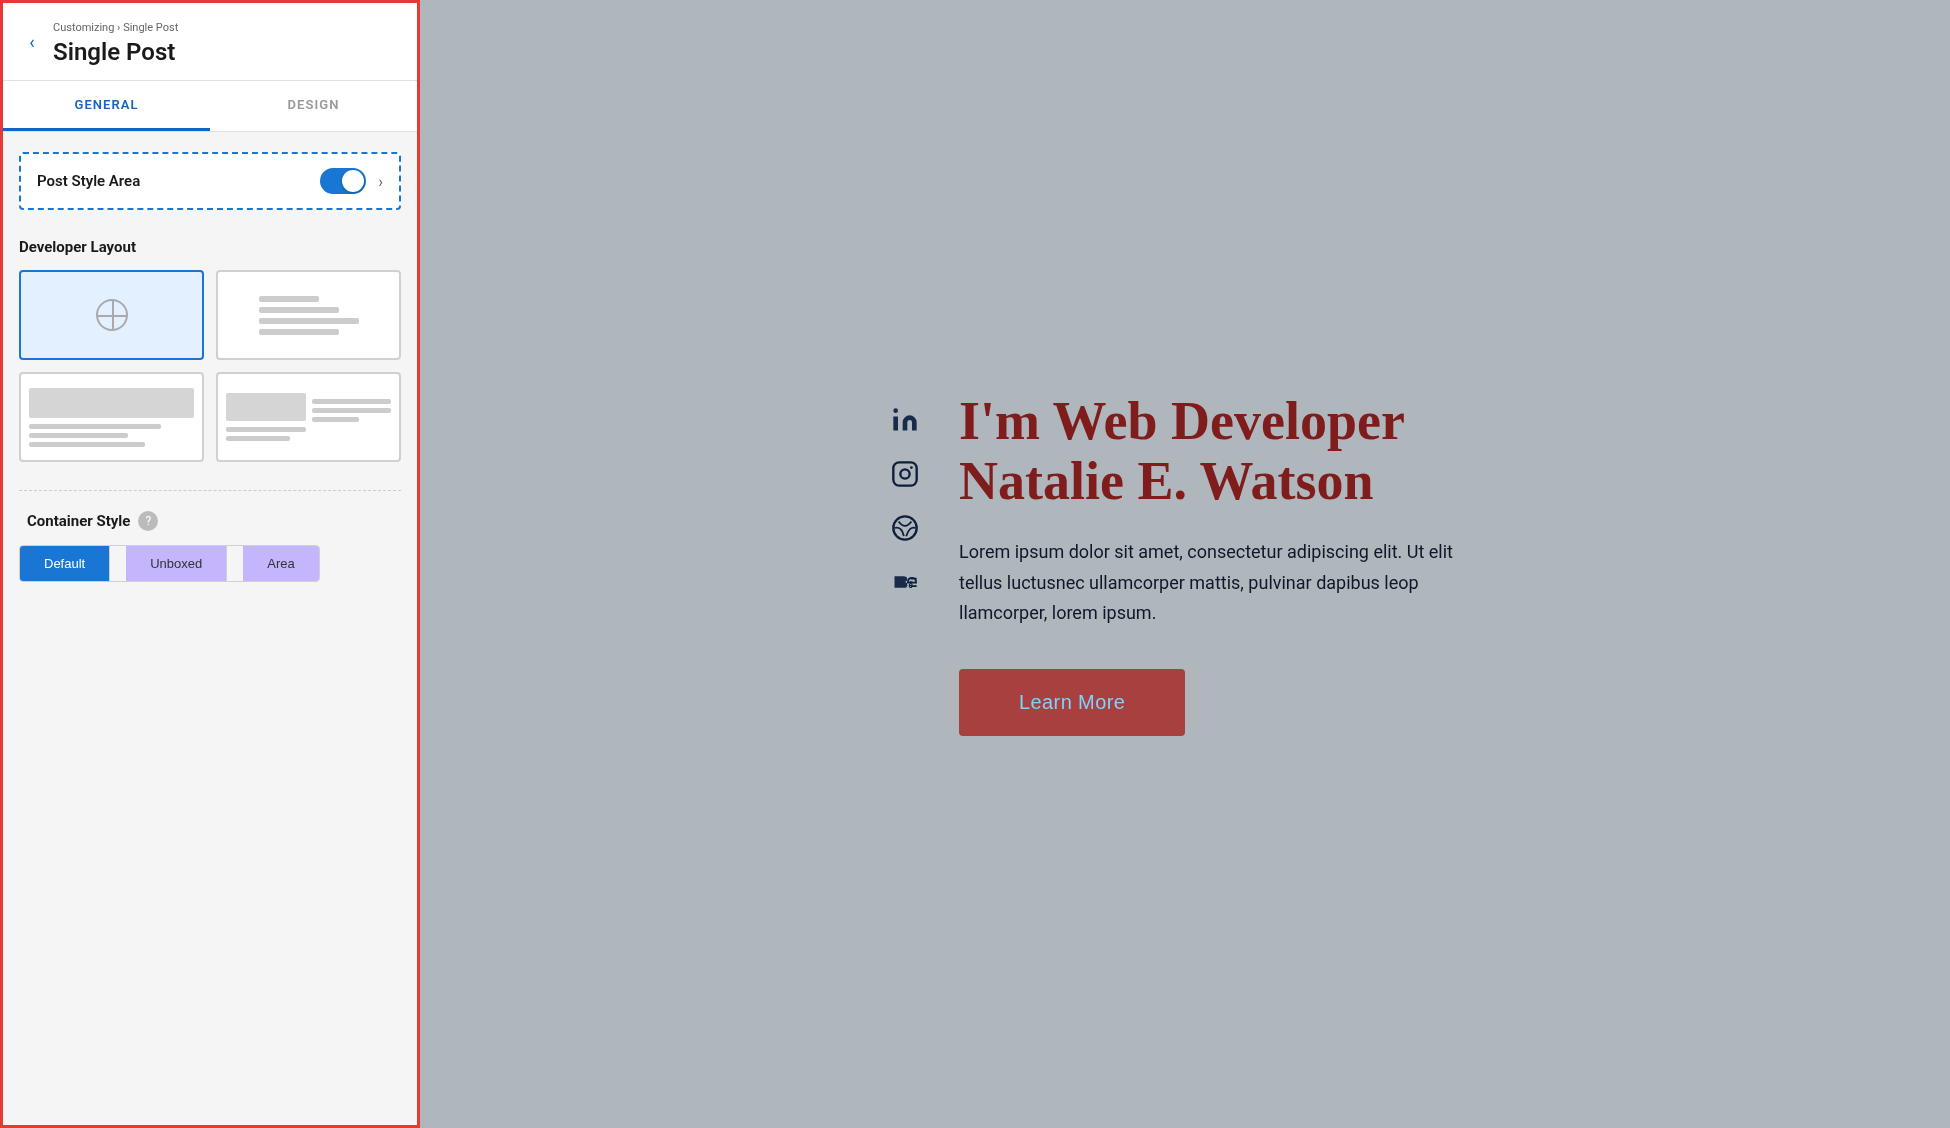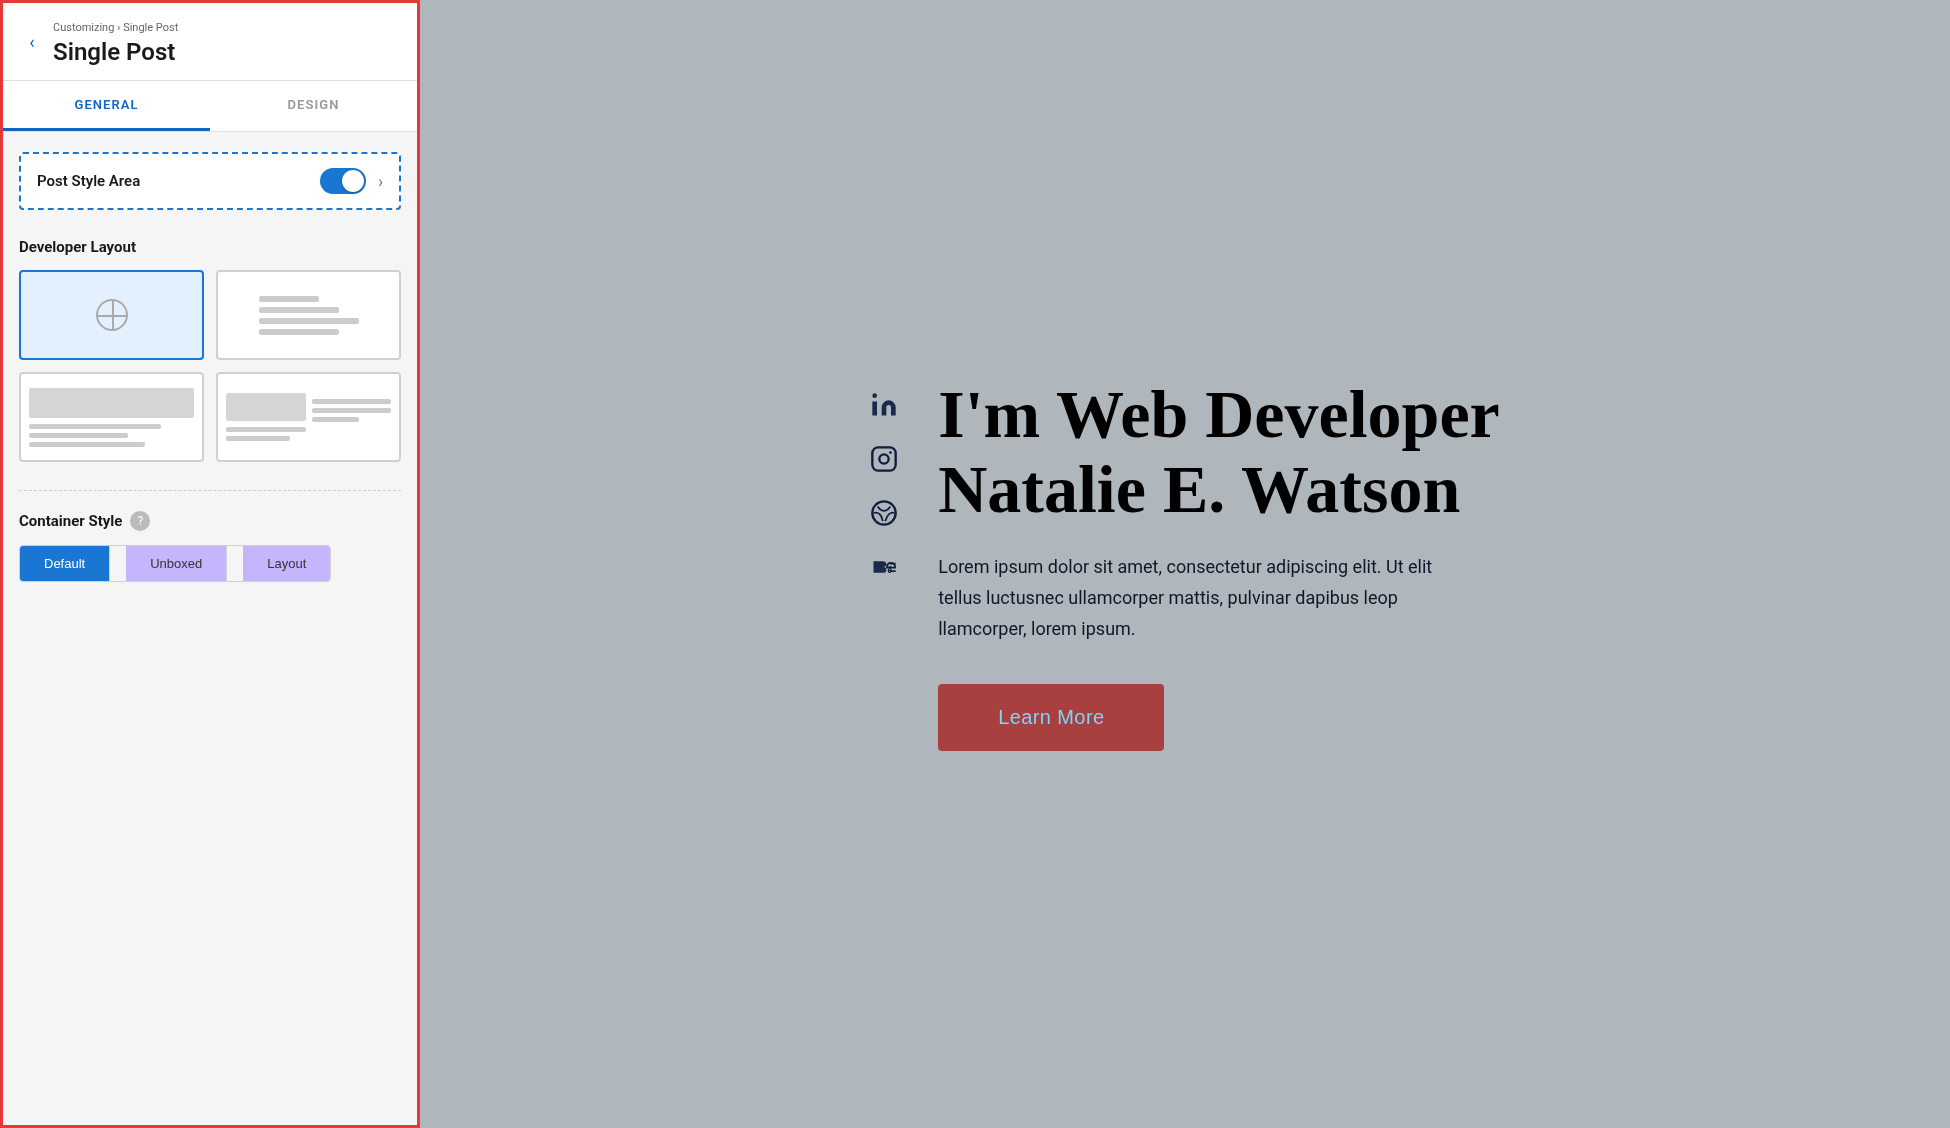--- a/index.html
+++ b/index.html
@@ -253,20 +253,21 @@
       border: none;
       border-top: 1px dashed #ccc;
       margin: 4px 0 20px 0;
     }
 
     .style-header {
       display: flex;
       align-items: center;
       gap: 8px;
       margin-bottom: 14px;
+      margin-left: 8px;
     }
 
     .help-icon {
       width: 20px;
       height: 20px;
       border-radius: 50%;
       background: #bbb;
       color: #fff;
       font-size: 12px;
       display: flex;
@@ -351,23 +352,23 @@
       width: 28px;
       height: 28px;
       fill: #1a2a4a;
     }
 
     .hero-text {
       flex: 1;
     }
 
     .hero-heading {
-      font-size: 68px;
+      font-size: 54px;
       font-weight: 800;
-      color: #000000;
+      color: #7f1d1d;
       line-height: 1.1;
       font-family: Georgia, 'Times New Roman', serif;
       margin-bottom: 26px;
     }
 
     .hero-subtext {
       font-size: 18px;
       color: #0f172a;
       line-height: 1.7;
       max-width: 520px;
@@ -466,21 +467,21 @@
     <div class="style-header">
       <span class="section-label" style="margin-bottom:0;">Container Style</span>
       <div class="help-icon">
         <span>?</span>
       </div>
     </div>
 
     <div class="style-buttons">
       <button class="style-btn active">Default</button>
       <button class="style-btn">Unboxed</button>
-      <button class="style-btn">Layout</button>
+      <button class="style-btn">Area</button>
     </div>
 
   </div>
 </div>
 
 <div class="right-panel">
   <div class="preview-content">
 
     <div class="social-icons">
 

